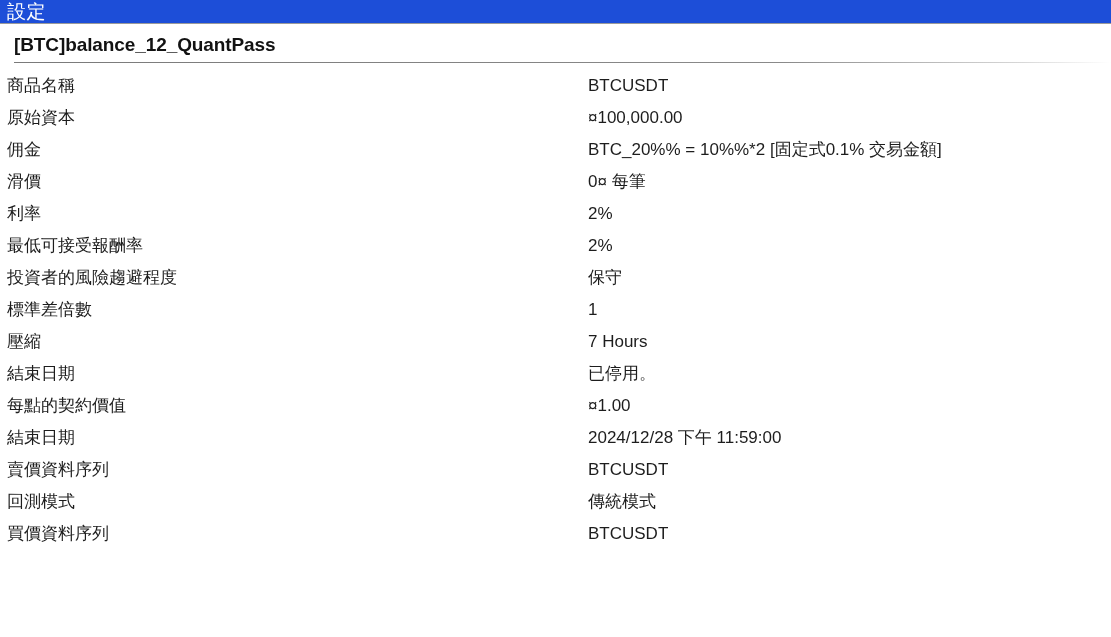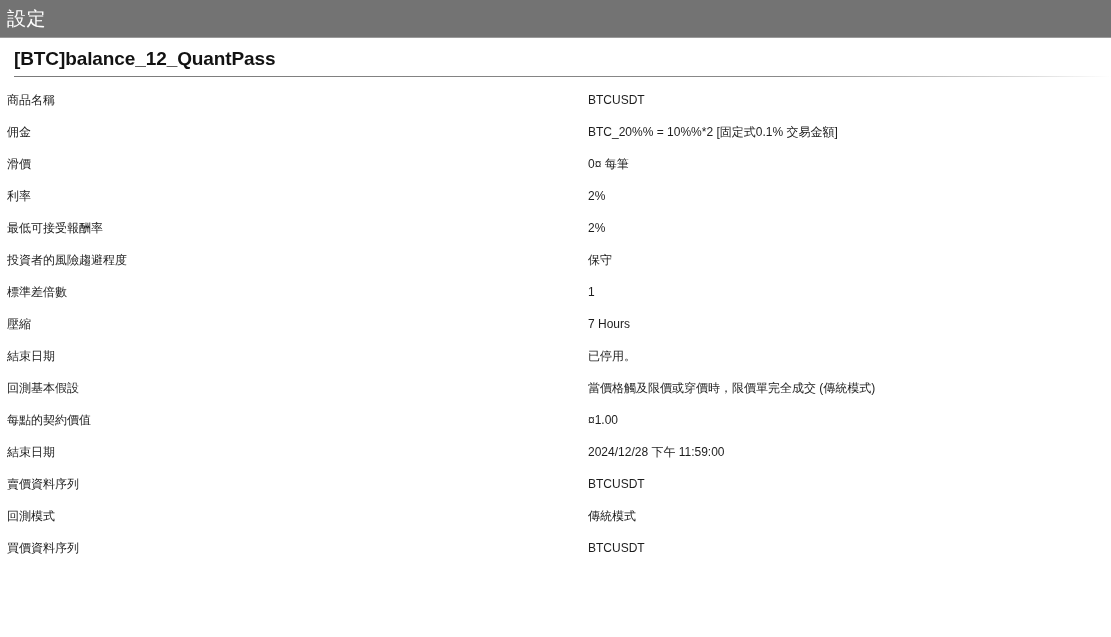--- a/index.html
+++ b/index.html
@@ -11,22 +11,22 @@
     width: 1111px;
     height: 637px;
     overflow: hidden;
     font-family: "Liberation Sans", "DejaVu Sans", sans-serif;
     color: #1a1a1a;
     -webkit-font-smoothing: antialiased;
   }
 
   
   .header-bar {
-    height: 38px;
-    background: #737373;
+    height: 24px;
+    background: #1d4ed8;
     border-bottom: 1px solid #9a9a9a;
     box-sizing: border-box;
     display: flex;
     align-items: center;
     padding-left: 7px;
   }
   .header-title {
     color: #ffffff;
     font-size: 19px;
     line-height: 19px;
@@ -55,21 +55,21 @@
   
   .settings-table {
     width: 100%;
     border-collapse: collapse;
     table-layout: fixed;
     margin-top: 7px;
   }
   .settings-table td {
     padding: 0;
     vertical-align: top;
-    font-size: 12px;
+    font-size: 17px;
     line-height: 32px;
     height: 32px;
     white-space: nowrap;
     overflow: visible;
   }
   td.cell-label {
     width: 575px;
     padding-left: 7px;
     color: #1d1d1d;
   }
@@ -90,20 +90,24 @@
   <div class="title-rule"></div>
 </div>
 
 <table class="settings-table">
   <tbody>
       <tr>
         <td class="cell-label">商品名稱</td>
         <td class="cell-value">BTCUSDT</td>
       </tr>
       <tr>
+        <td class="cell-label">原始資本</td>
+        <td class="cell-value">¤100,000.00</td>
+      </tr>
+      <tr>
         <td class="cell-label">佣金</td>
         <td class="cell-value">BTC_20%% = 10%%*2 [固定式0.1% 交易金額]</td>
       </tr>
       <tr>
         <td class="cell-label">滑價</td>
         <td class="cell-value">0¤ 每筆</td>
       </tr>
       <tr>
         <td class="cell-label">利率</td>
         <td class="cell-value">2%</td>
@@ -122,24 +126,20 @@
       </tr>
       <tr>
         <td class="cell-label">壓縮</td>
         <td class="cell-value">7 Hours</td>
       </tr>
       <tr>
         <td class="cell-label">結束日期</td>
         <td class="cell-value">已停用。</td>
       </tr>
       <tr>
-        <td class="cell-label">回測基本假設</td>
-        <td class="cell-value">當價格觸及限價或穿價時，限價單完全成交 (傳統模式)</td>
-      </tr>
-      <tr>
         <td class="cell-label">每點的契約價值</td>
         <td class="cell-value">¤1.00</td>
       </tr>
       <tr>
         <td class="cell-label">結束日期</td>
         <td class="cell-value">2024/12/28 下午 11:59:00</td>
       </tr>
       <tr>
         <td class="cell-label">賣價資料序列</td>
         <td class="cell-value">BTCUSDT</td>

